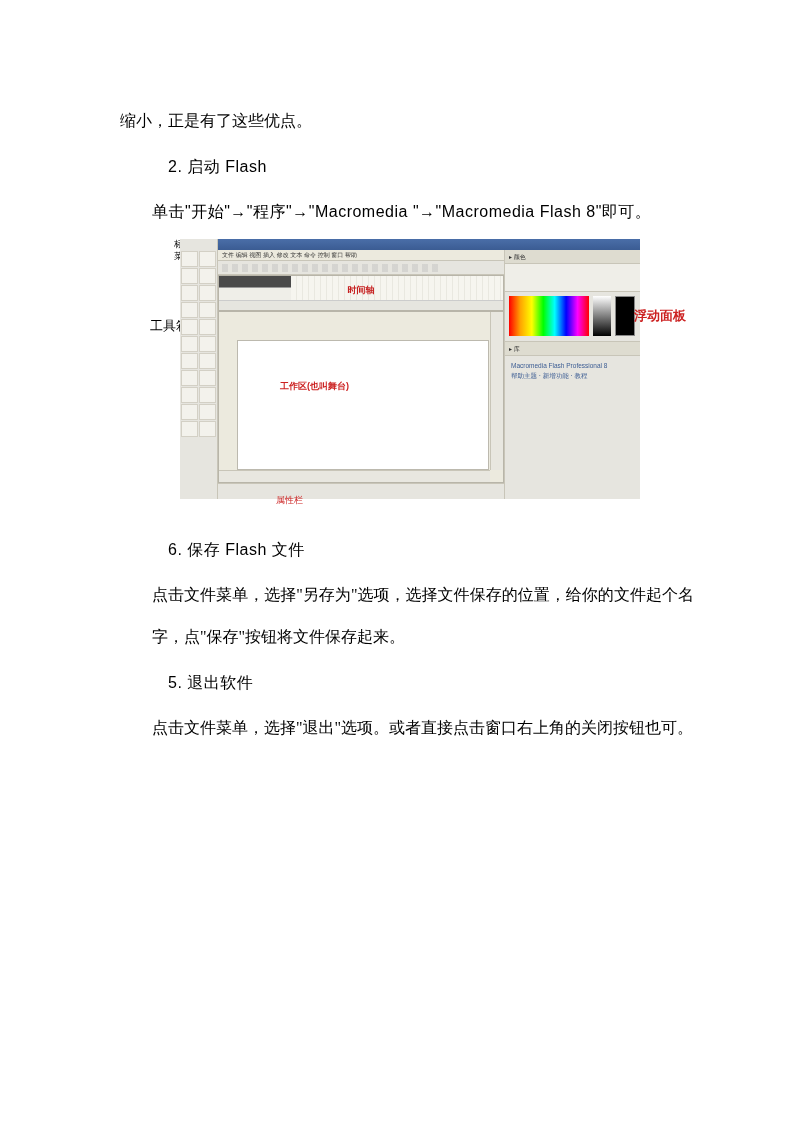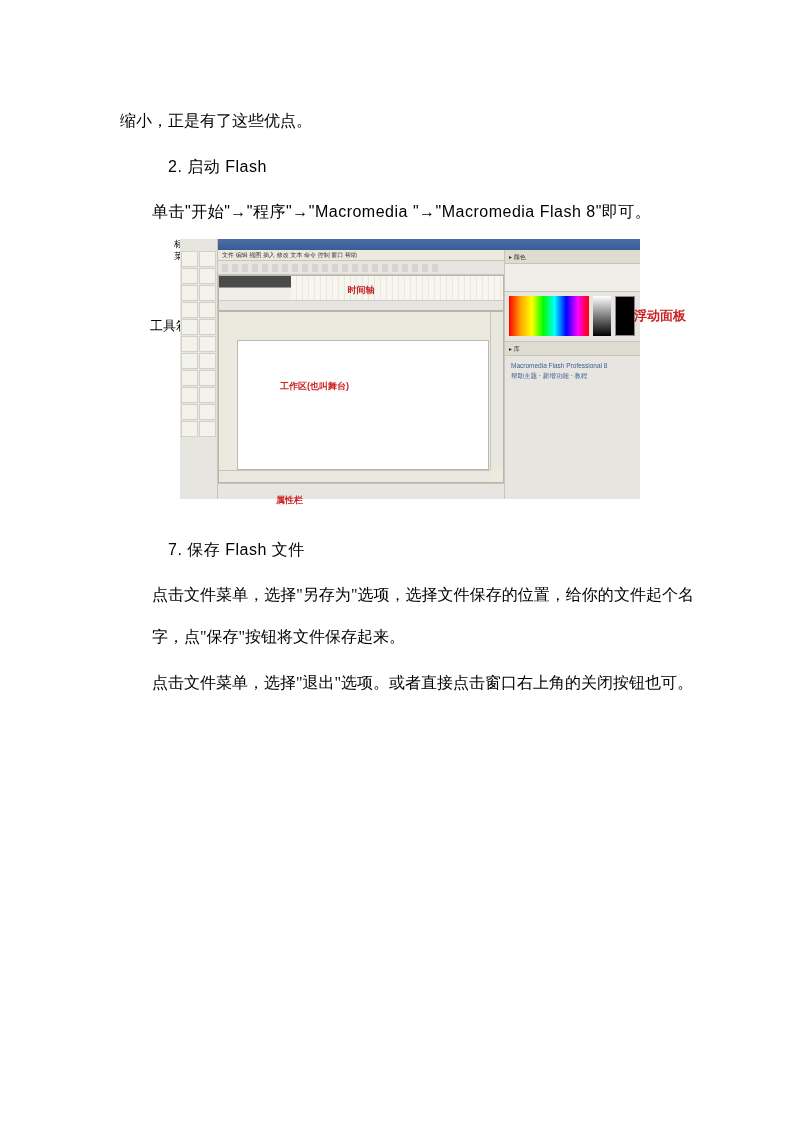--- a/index.html
+++ b/index.html
@@ -169,21 +169,21 @@
       left: 38px; right: 136px; bottom: 0;
       height: 16px;
       background: #e6e5df;
       border-top: 1px solid #c8c5b8;
     }
     .propbar-callout {
       position: absolute;
       left: 96px; bottom: -14px;
       font-size: 9px;
       color: #cc2222;
-      font-weight: bold;
+      font-weight: normal;
     }
     
     .rpanel {
       position: absolute;
       right: 0; top: 11px; bottom: 0;
       width: 136px;
       background: #e6e5df;
       border-left: 1px solid #c8c5b8;
     }
     .rtab {
@@ -332,16 +332,17 @@
         <div class="rtab">▸ 库</div>
         <div class="rtxt">
           <div>Macromedia Flash Professional 8</div>
           <div>帮助主题 · 新增功能 · 教程</div>
         </div>
       </div>
       <div class="rpanel-callout">浮动面板</div>
     </div>
   </div>
 
-  <p class="para indent-2 mono">7. 保存 Flash 文件</p>
+  <p class="para indent-2 mono">6. 保存 Flash 文件</p>
   <p class="para indent-half">点击文件菜单，选择"另存为"选项，选择文件保存的位置，给你的文件起个名字，点"保存"按钮将文件保存起来。</p>
+  <p class="para indent-2 mono">5. 退出软件</p>
   <p class="para indent-half">点击文件菜单，选择"退出"选项。或者直接点击窗口右上角的关闭按钮也可。</p>
 </div>
 
 </body></html>

